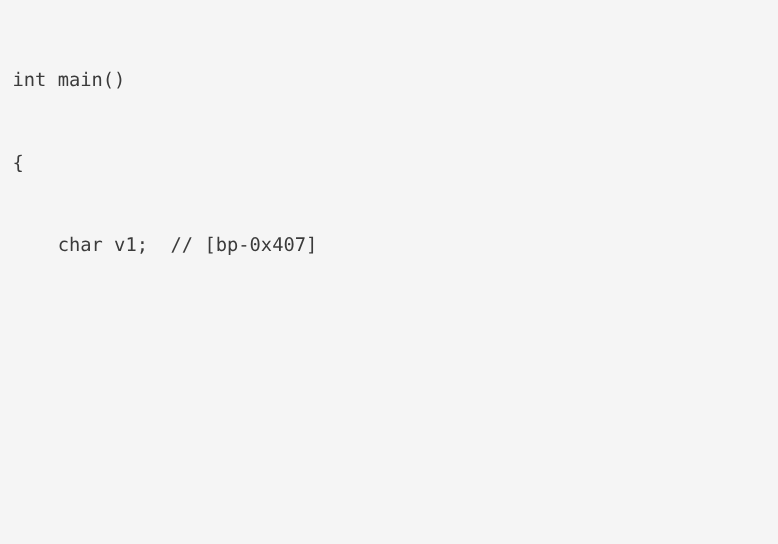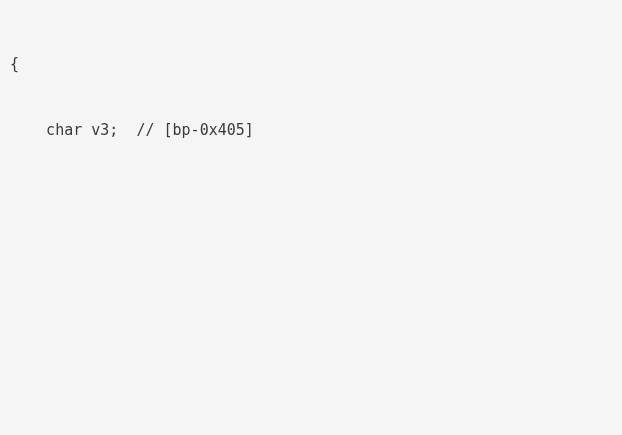--- a/index.html
+++ b/index.html
@@ -27,22 +27,23 @@
   }
   .code-line {
     min-height: 22px;
     white-space: pre;
   }
 </style>
 </head>
 <body style="background: rgb(245, 245, 245);">
 
 <div class="code-block" style="color: rgb(59, 59, 59);">
+  <div class="code-line">int main()</div>
   <div class="code-line">{</div>
-  <div class="code-line">    char v3;  // [bp-0x405]</div>
+  <div class="code-line">    char v1;  // [bp-0x407]</div>
   
   
   
   
   
   
   
   
   
   

